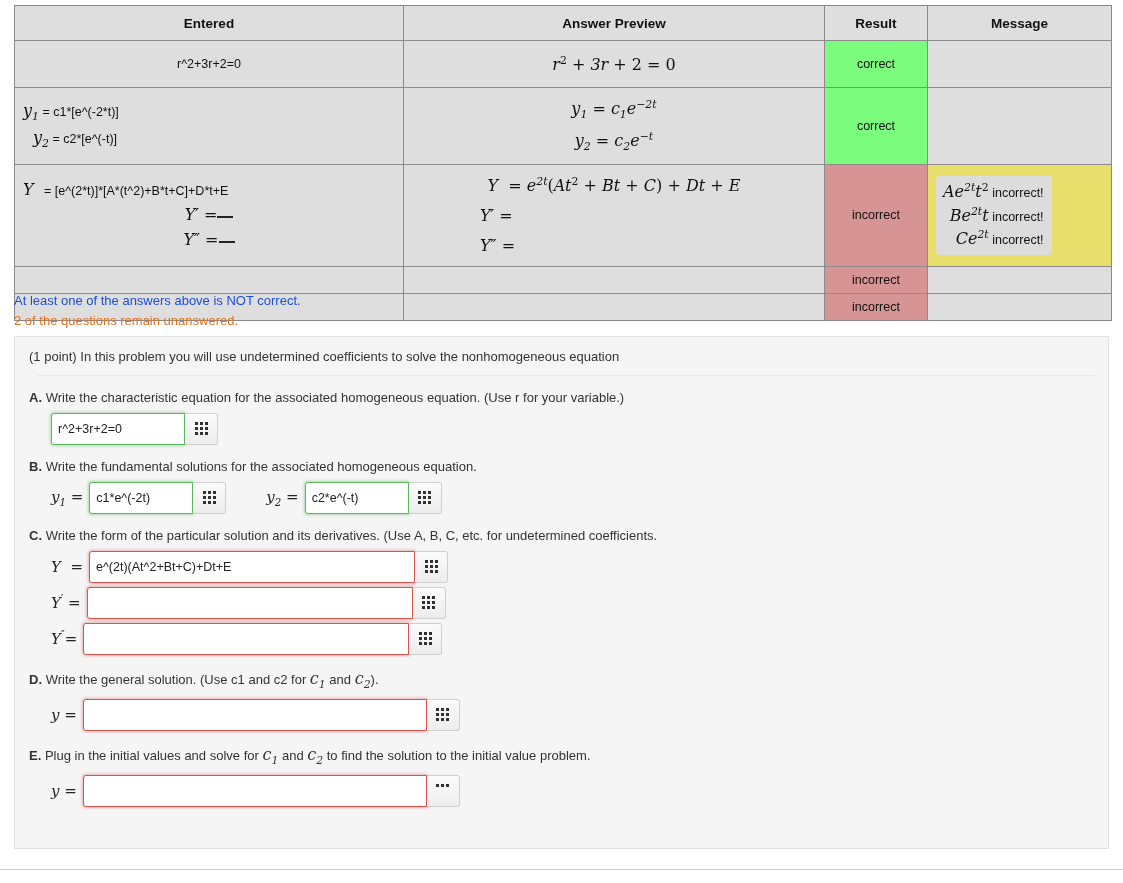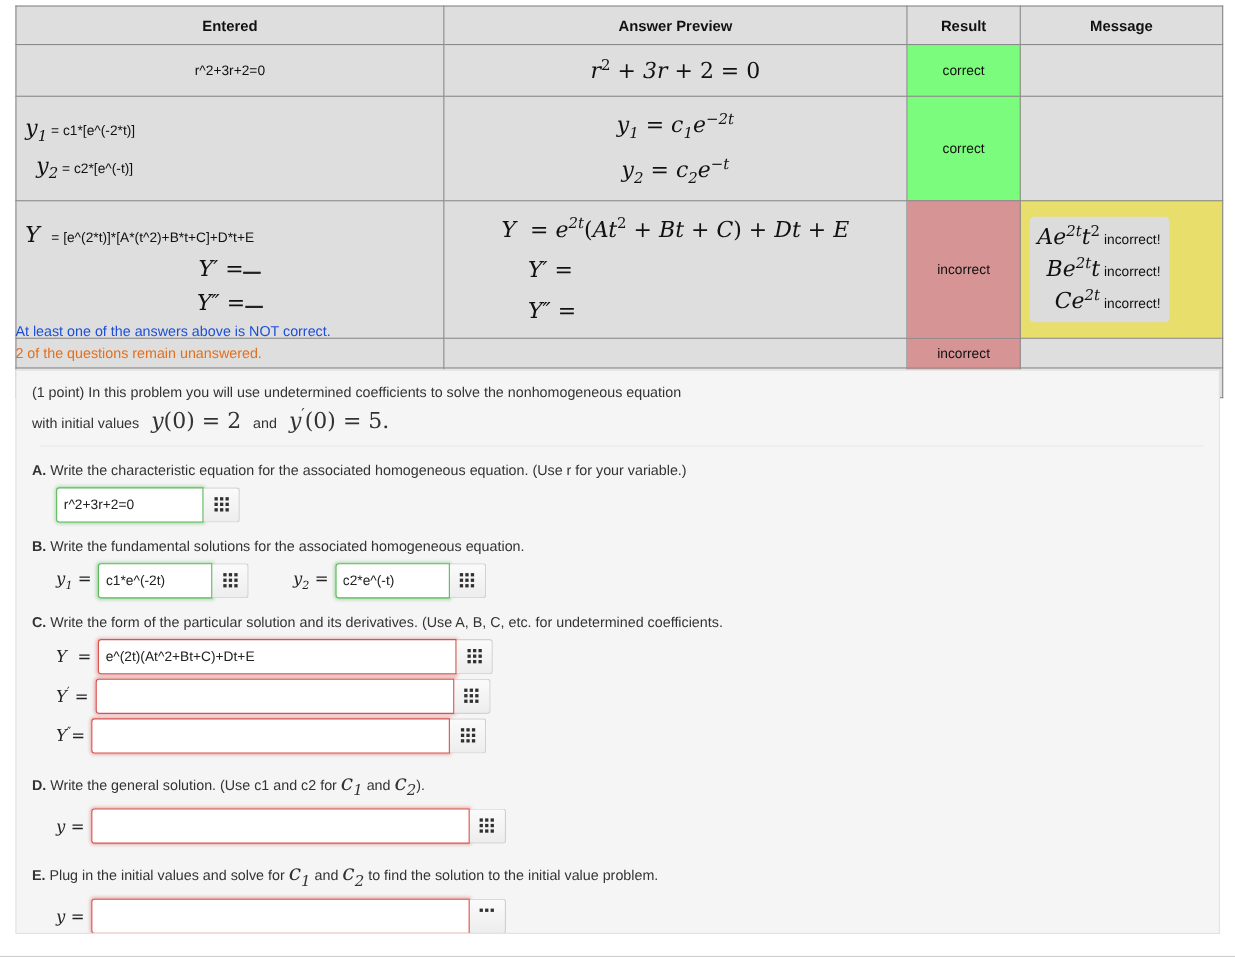--- a/index.html
+++ b/index.html
@@ -79,21 +79,21 @@
 
   .row-tall1 td { height: 34px; }
   .row-tall2 td { height: 58px; }
   .row-tall3 td { height: 78px; }
   .row-short td { height: 10px; padding-top: 3px; padding-bottom: 3px; }
 
   
   .mth {
     font-family: "DejaVu Serif", serif;
     font-style: italic;
-    font-size: 20px;
+    font-size: 16px;
   }
   .mthn { font-style: normal; }
   .mono-ish { font-family: "Liberation Sans", sans-serif; font-style: normal; }
   sup.sm { font-size: 0.68em; vertical-align: super; font-style: italic; }
   sub.sm { font-size: 0.68em; vertical-align: sub; font-style: italic; }
   sup.smn { font-size: 0.68em; vertical-align: super; font-style: normal; }
 
   .entered-line { line-height: 1.55; }
   .ent-row2 { padding-left: 2px; }
   .ent-row2 .l2 { padding-left: 10px; }
@@ -319,26 +319,20 @@
 
 <div class="panel">
   <div class="panel-inner">
 
     <div class="p-text">
       <span>(1 point)</span>
       <span>In this problem you will use undetermined coefficients to solve the nonhomogeneous equation</span>
     </div>
 
 
-    <div class="p-text">
-      <span>with initial values</span>
-      &nbsp;&nbsp;<span class="mth">y<span class="mthn">(0) = 2</span></span>
-      &nbsp;&nbsp;<span>and</span>&nbsp;&nbsp;
-      <span class="mth">y<sup class="smn">′</sup><span class="mthn">(0) = 5.</span></span>
-    </div>
 
     <div class="divider"></div>
 
     <div class="q-label">
       <b>A.</b>
       <span>Write the characteristic equation for the associated homogeneous equation. (Use r for your variable.)</span>
     </div>
     <div class="field-row">
       <span class="inputgroup">
         <input class="ansinput ok" style="width: 120px;" value="r^2+3r+2=0">

